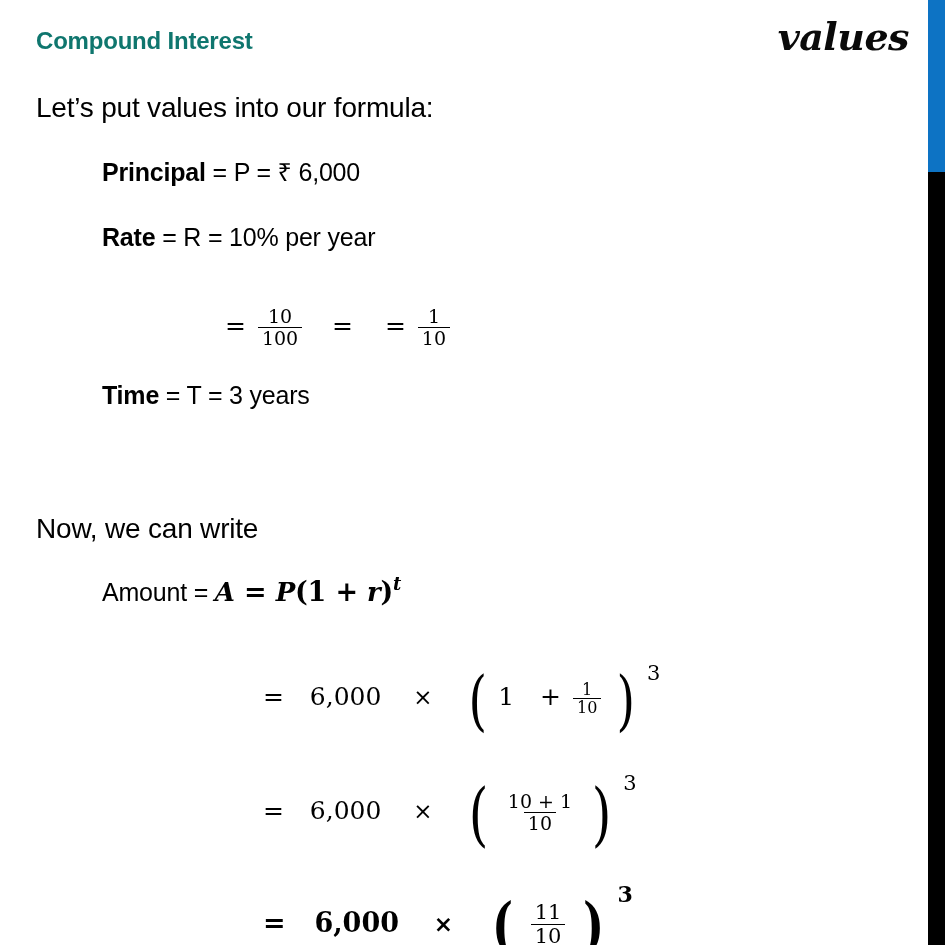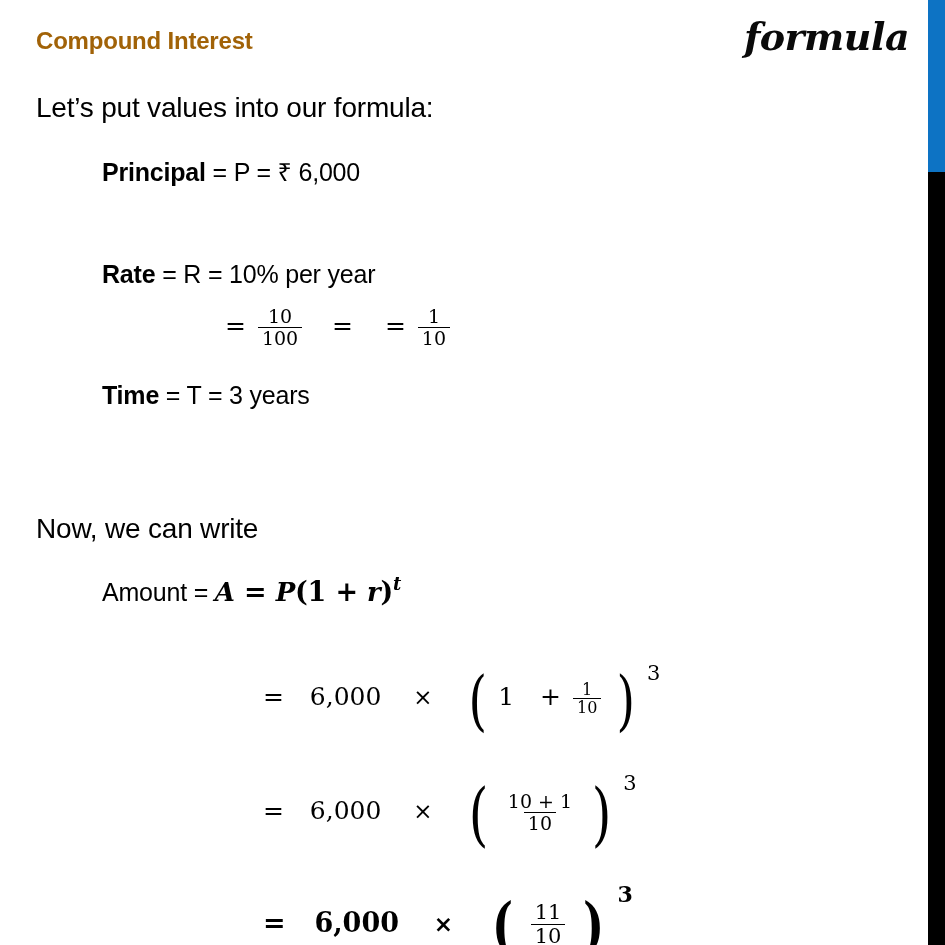--- a/index.html
+++ b/index.html
@@ -39,21 +39,21 @@
     line-height: 1;
   }
 
   
   .page-title {
     position: absolute;
     left: 36px;
     top: 27px;
     font-size: 24px;
     font-weight: bold;
-    color: #a16207;
+    color: #0f766e;
     letter-spacing: -0.2px;
   }
 
   
   .line {
     position: absolute;
     white-space: nowrap;
     line-height: 1;
   }
   .body-text {
@@ -128,31 +128,31 @@
   .eqrow { left: 263px; white-space: nowrap; }
   .gap-s { display: inline-block; width: 10px; }
   .gap-m { display: inline-block; width: 16px; }
 </style>
 </head>
 <body>
 
 <div class="edge-bar edge-bar-blue"></div>
 <div class="edge-bar edge-bar-black"></div>
 
-<div class="brand">formula</div>
+<div class="brand">values</div>
 
 <div class="page-title">Compound Interest</div>
 
 <div class="line body-text" style="top:94px;">Let’s put values into our formula:</div>
 
 <div class="line indent-text" style="top:160px;">
   <span class="lbl-bold">Principal</span><span> = P = ₹ 6,000</span>
 </div>
 
-<div class="line indent-text" style="top:225px;margin-top:37px;">
+<div class="line indent-text" style="top:225px;">
   <span class="lbl-bold">Rate</span><span><span> = R = 10% per year</span></span>
 </div>
 
 <div class="line math" style="left:225px; top:300px;">
   <span>=</span>
   <span class="frac mid">
     <span class="num">10</span>
     <span class="den">100</span>
   </span>
   <span class="gap-s"></span>

